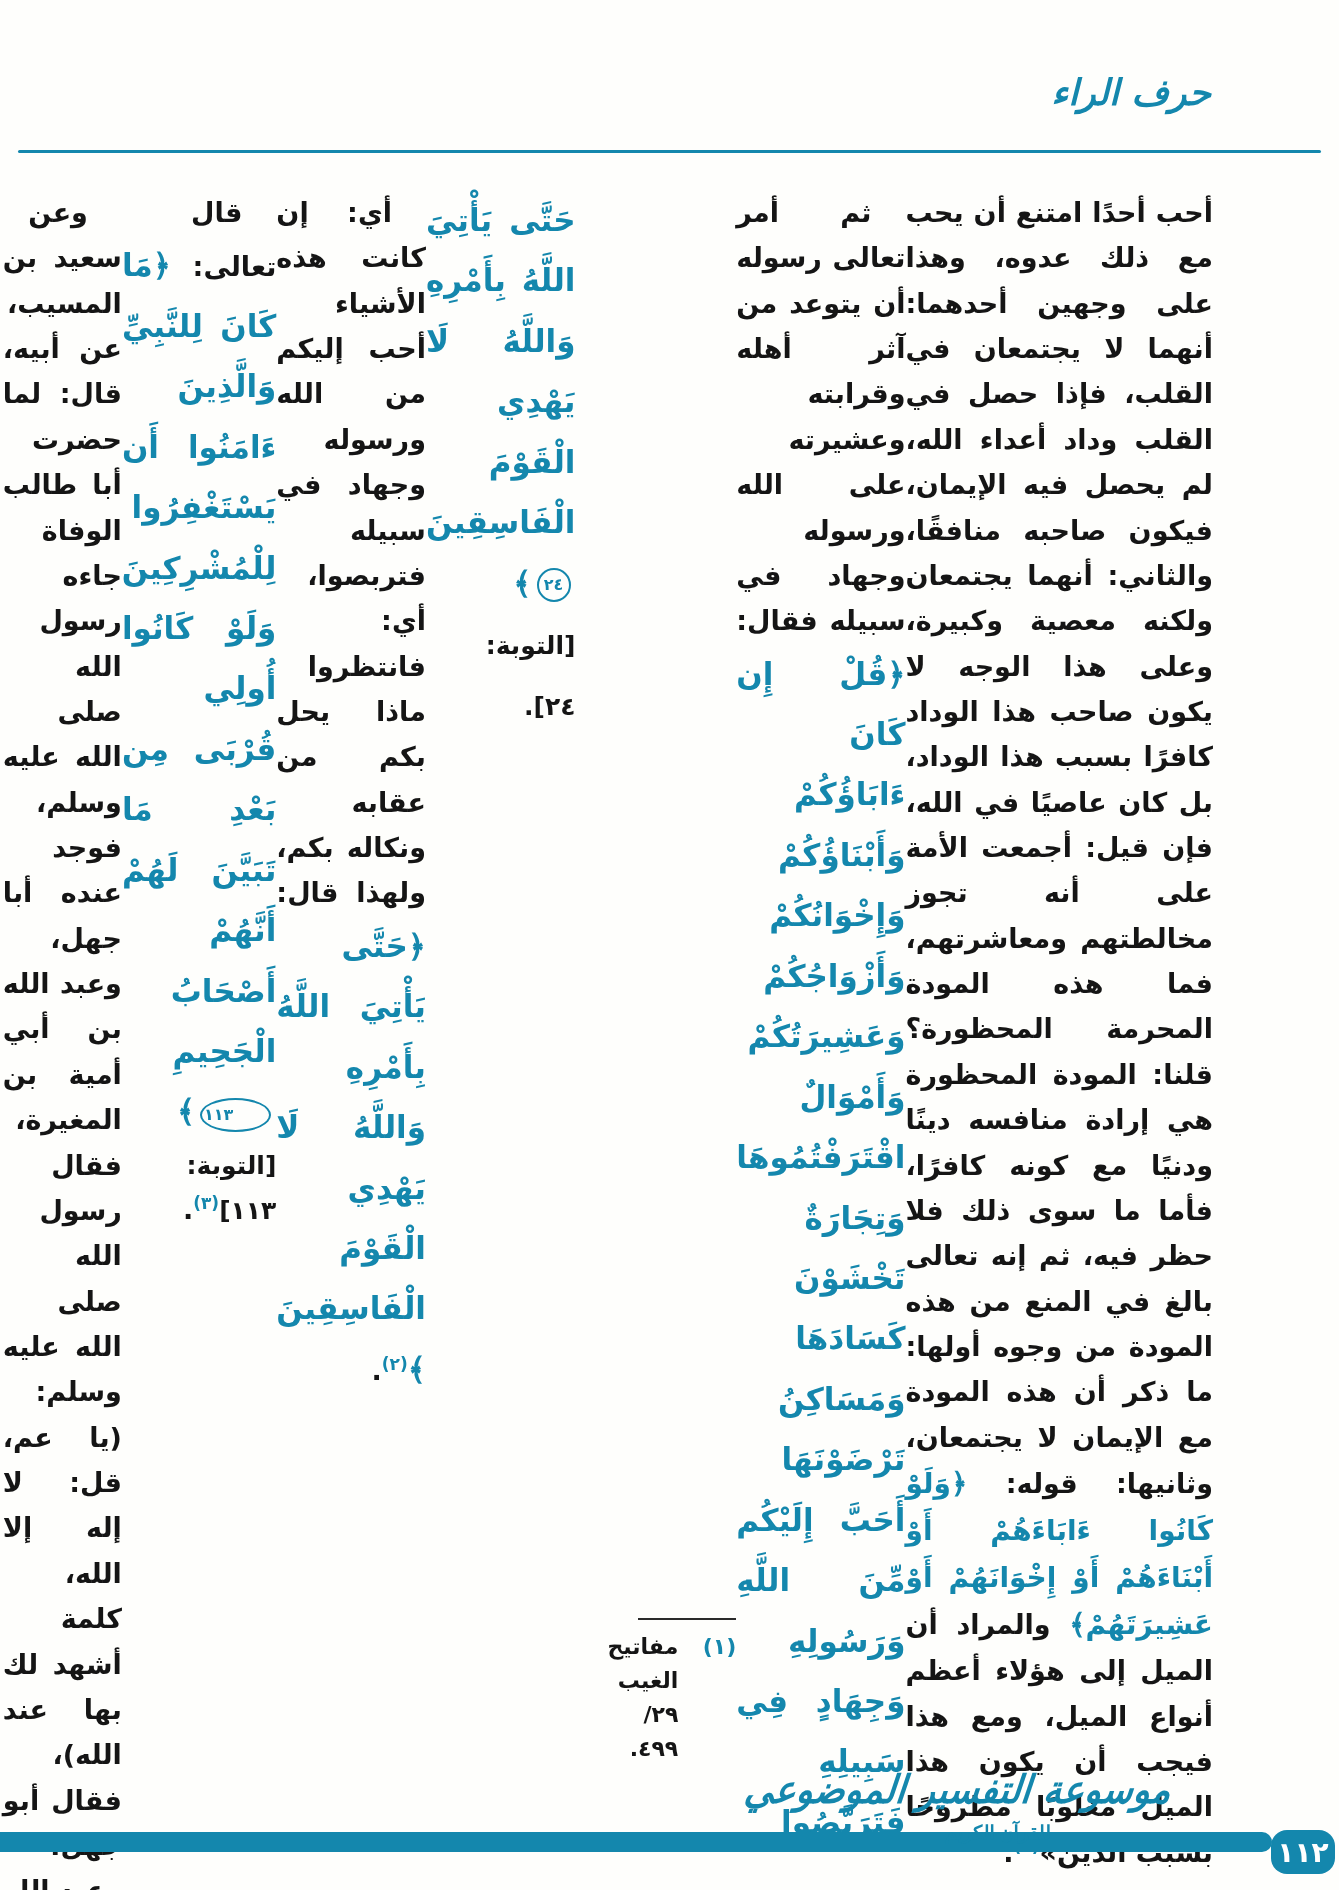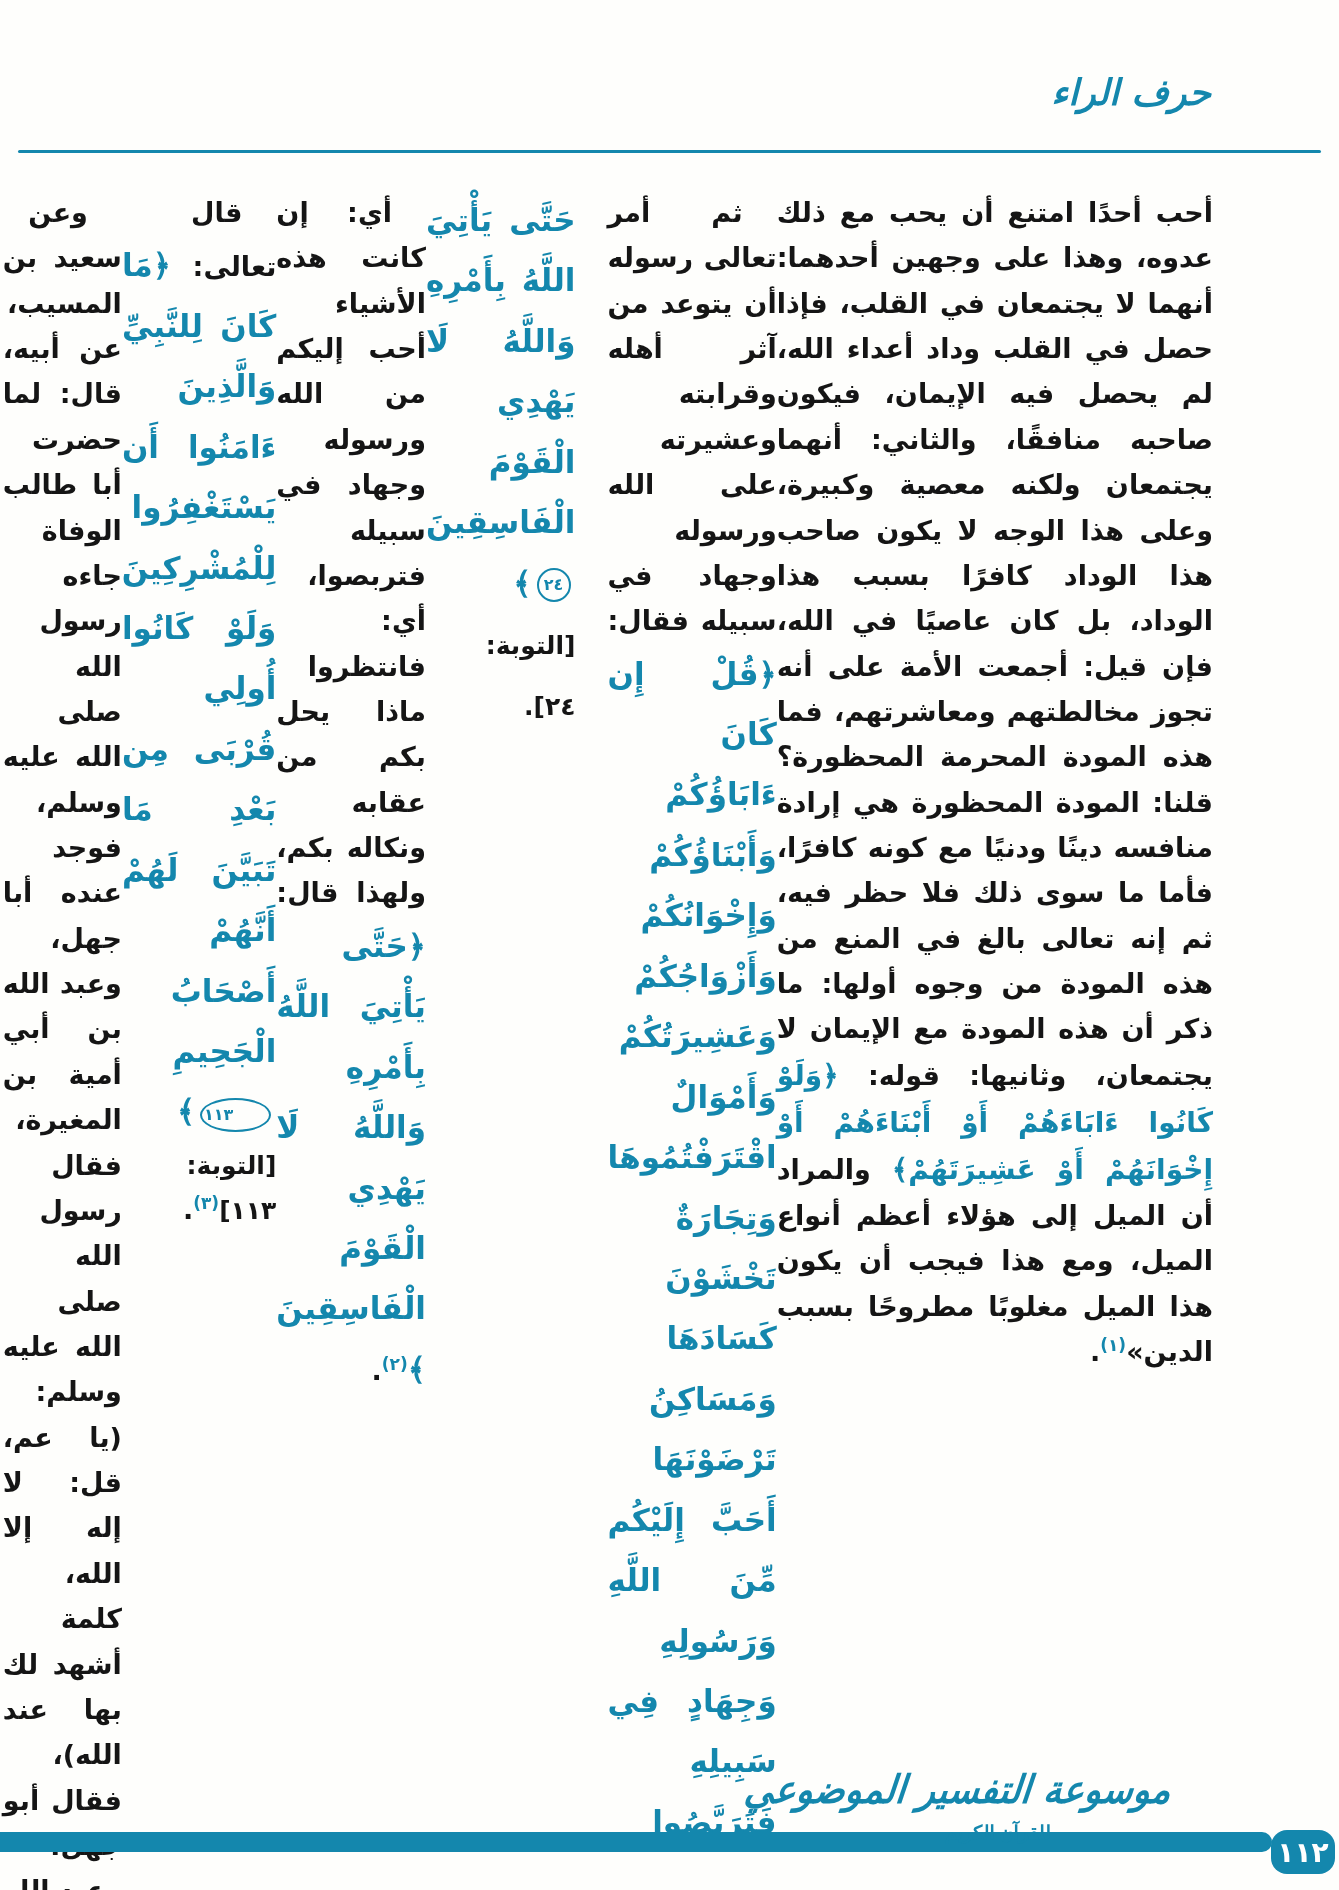--- a/index.html
+++ b/index.html
@@ -88,20 +88,24 @@
   <div class="chapter-title">حرف الراء</div>
   <div class="header-rule"></div>
 
   <main class="columns">
 
     <section class="col col-right">
       <p class="body"><span>أحب أحدًا امتنع أن يحب مع ذلك عدوه، وهذا على وجهين أحدهما: أنهما لا يجتمعان في القلب، فإذا حصل في القلب وداد أعداء الله، لم يحصل فيه الإيمان، فيكون صاحبه منافقًا، والثاني: أنهما يجتمعان ولكنه معصية وكبيرة، وعلى هذا الوجه لا يكون صاحب هذا الوداد كافرًا بسبب هذا الوداد، بل كان عاصيًا في الله، فإن قيل: أجمعت الأمة على أنه تجوز مخالطتهم ومعاشرتهم، فما هذه المودة المحرمة المحظورة؟ قلنا: المودة المحظورة هي إرادة منافسه دينًا ودنيًا مع كونه كافرًا، فأما ما سوى ذلك فلا حظر فيه، ثم إنه تعالى بالغ في المنع من هذه المودة من وجوه أولها: ما ذكر أن هذه المودة مع الإيمان لا يجتمعان، وثانيها: قوله: </span><span class="quran quran-inline">﴿وَلَوْ كَانُوا ءَابَاءَهُمْ أَوْ أَبْنَاءَهُمْ أَوْ إِخْوَانَهُمْ أَوْ عَشِيرَتَهُمْ﴾</span><span> والمراد أن الميل إلى هؤلاء أعظم أنواع الميل، ومع هذا فيجب أن يكون هذا الميل مغلوبًا مطروحًا بسبب الدين»</span><sup class="fn-ref">(١)</sup><span>.</span></p>
 
       <p class="body indent"><span>ثم أمر تعالى رسوله أن يتوعد من آثر أهله وقرابته وعشيرته على الله ورسوله وجهاد في سبيله فقال: </span><span class="quran quran-large">﴿قُلْ إِن كَانَ ءَابَاؤُكُمْ وَأَبْنَاؤُكُمْ وَإِخْوَانُكُمْ وَأَزْوَاجُكُمْ وَعَشِيرَتُكُمْ وَأَمْوَالٌ اقْتَرَفْتُمُوهَا وَتِجَارَةٌ تَخْشَوْنَ كَسَادَهَا وَمَسَاكِنُ تَرْضَوْنَهَا أَحَبَّ إِلَيْكُم مِّنَ اللَّهِ وَرَسُولِهِ وَجِهَادٍ فِي سَبِيلِهِ فَتَرَبَّصُوا</span></p>
 
+      <div class="footnotes">
+        <div class="fn-rule fn-rule-wide"></div>
+        <p class="footnote"><span class="fn-marker">(١)</span> <span>مفاتيح الغيب ٢٩/ ٤٩٩.</span></p>
+      </div>
     </section>
 
     <section class="col col-left">
       <p class="verse-standalone"><span class="quran">حَتَّى يَأْتِيَ اللَّهُ بِأَمْرِهِ وَاللَّهُ لَا يَهْدِي الْقَوْمَ الْفَاسِقِينَ</span> <span class="ayah-badge">٢٤</span><span class="quran">﴾</span> <span class="verse-ref">[التوبة: ٢٤].</span></p>
 
       <p class="body indent"><span>أي: إن كانت هذه الأشياء أحب إليكم من الله ورسوله وجهاد في سبيله فتربصوا، أي: فانتظروا ماذا يحل بكم من عقابه ونكاله بكم، ولهذا قال: </span><span class="quran quran-large">﴿حَتَّى يَأْتِيَ اللَّهُ بِأَمْرِهِ وَاللَّهُ لَا يَهْدِي الْقَوْمَ الْفَاسِقِينَ ﴾</span><sup class="fn-ref">(٢)</sup><span>.</span></p>
 
 
       <p class="body indent"><span>قال تعالى: </span><span class="quran quran-large">﴿مَا كَانَ لِلنَّبِيِّ وَالَّذِينَ ءَامَنُوا أَن يَسْتَغْفِرُوا لِلْمُشْرِكِينَ وَلَوْ كَانُوا أُولِي قُرْبَى مِن بَعْدِ مَا تَبَيَّنَ لَهُمْ أَنَّهُمْ أَصْحَابُ الْجَحِيمِ</span> <span class="ayah-badge">١١٣</span><span class="quran quran-large">﴾</span> <span class="verse-ref">[التوبة: ١١٣]</span><sup class="fn-ref">(٣)</sup><span>.</span></p>
 

